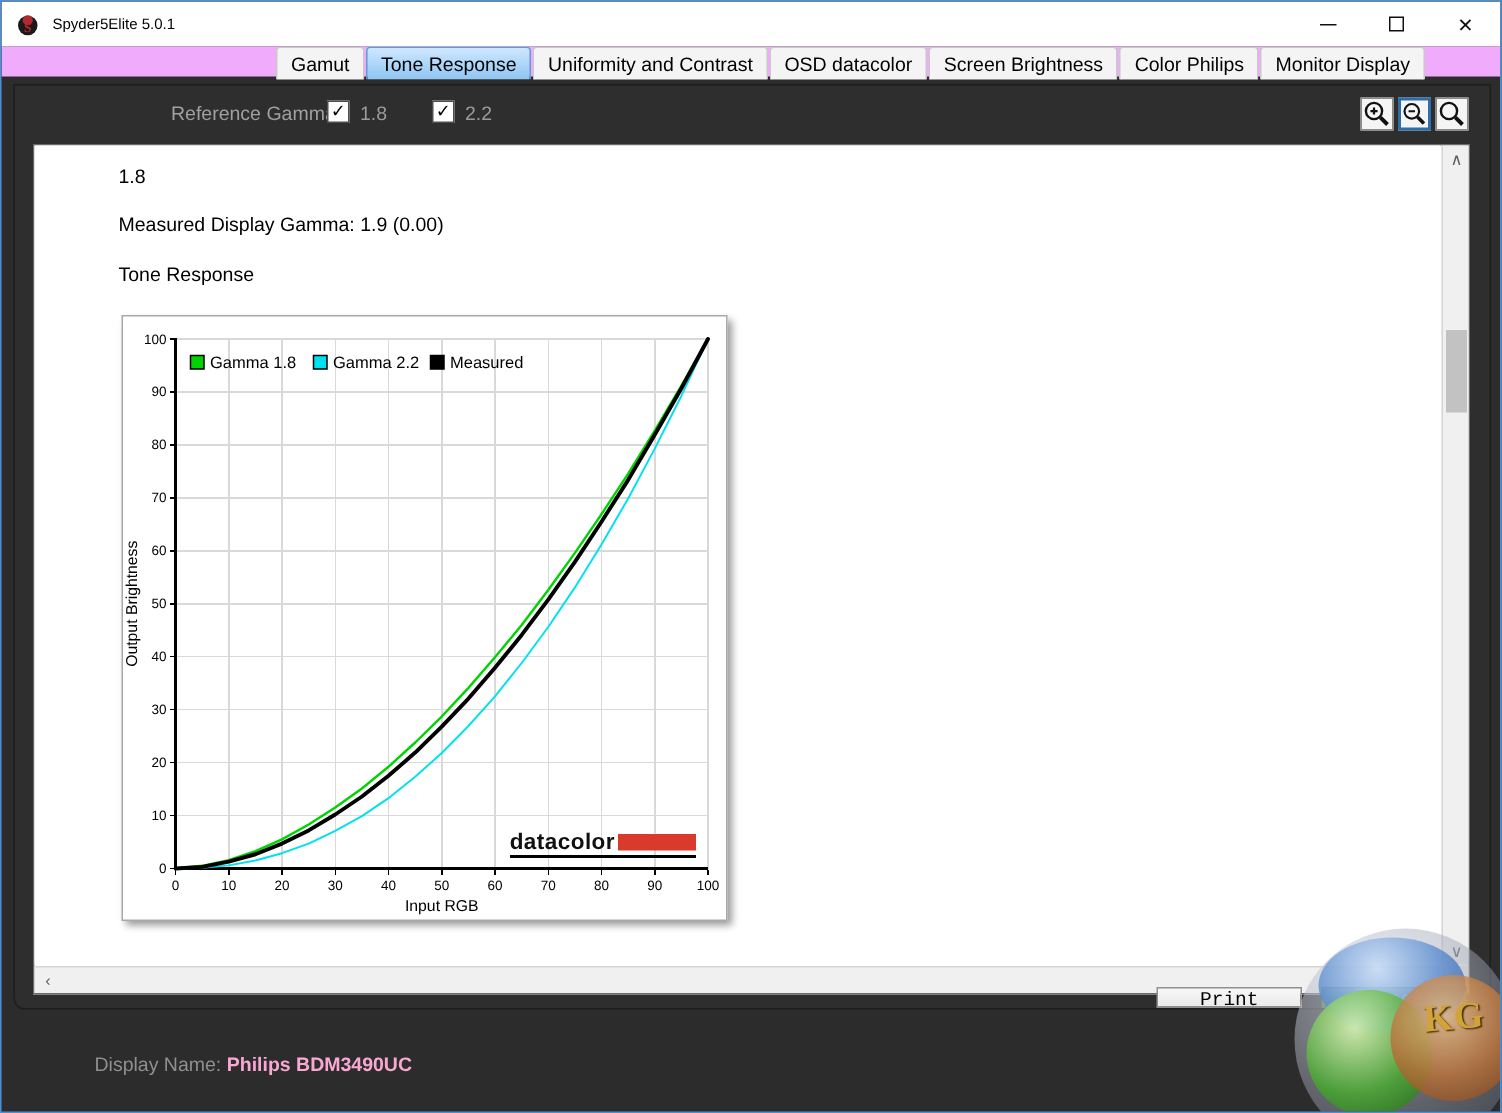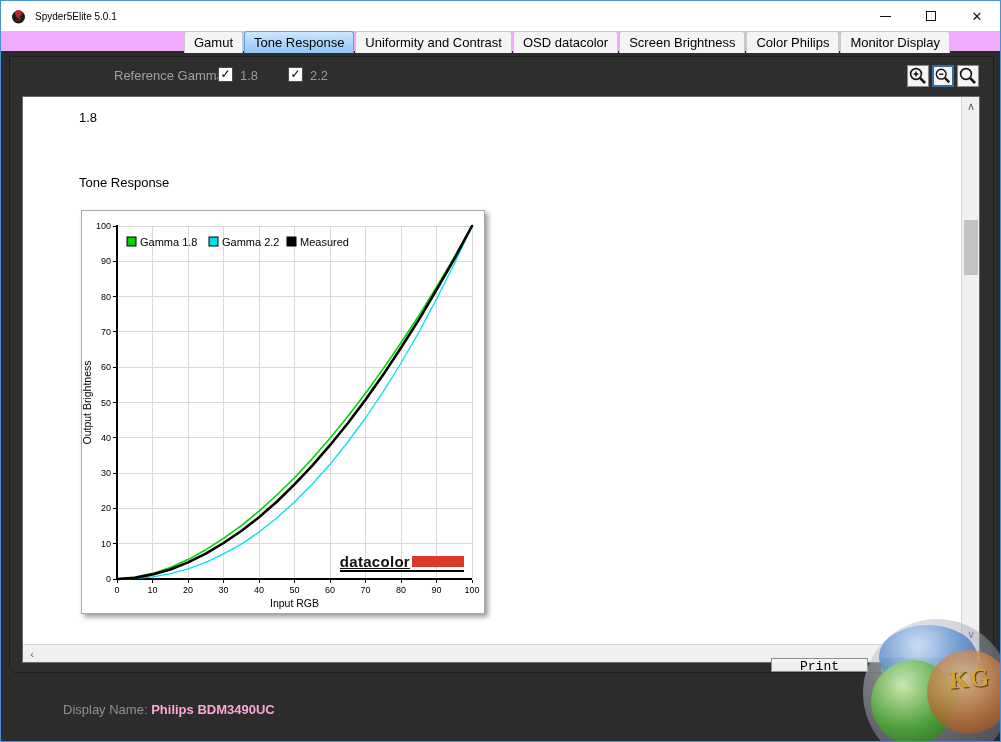--- a/index.html
+++ b/index.html
@@ -65,21 +65,21 @@
   .t-gamma { left:56px; top:13px; }
   .t-measured { left:56px; top:45px; }
   .t-section { left:56px; top:78px; }
 
   
   .chart-box { position:absolute; left:58px; top:113px; width:404px; height:404px;
                background:#fff; border:1px solid #a8a8a8;
                box-shadow:3px 3px 5px rgba(0,0,0,0.4); }
   .dc-logo { position:absolute; right:20px; bottom:41px; display:inline-flex; align-items:center;
              border-bottom:2px solid #000; padding-bottom:1px; }
-  .dc-text { font-size:15px; font-weight:bold; color:#111; letter-spacing:0.3px; line-height:1;text-decoration:underline; }
+  .dc-text { font-size:15px; font-weight:bold; color:#111; letter-spacing:0.3px; line-height:1; }
   .dc-bar { width:52px; height:11px; margin-left:2px; }
 
   
   .footer-name { position:absolute; left:62px; top:701px; font-size:13px; color:#8f8f8f; }
   .footer-name b { color:#f9a8d4; font-weight:bold; }
   .btn { position:absolute; top:657px; width:97px; height:14px; font-size:13px;
          font-family:Liberation Mono, monospace; }
   .btn-print { left:770px; background:linear-gradient(#f7f7f7,#ebebeb); border:1px solid #8f8f8f; color:#000; }
   .btn-close { left:880px; background:linear-gradient(#64a464,#3f823f); border:1px solid #35652f; color:#e4ece4; }
 
@@ -165,20 +165,21 @@
             <circle cx="8" cy="8" r="5.4" fill="none" stroke="#111" stroke-width="1.6"></circle>
             <line x1="12.2" y1="12.2" x2="17" y2="17" stroke="#111" stroke-width="2.6"></line>
           </svg>
         </button>
       </div>
     </div>
 
     <div class="content-wrap">
       <div class="content">
         <div class="ctext t-gamma">1.8</div>
+        <div class="ctext t-measured">Measured Display Gamma: 1.9 (0.00)</div>
         <div class="ctext t-section">Tone Response</div>
 
         <div class="chart-box">
           <svg id="chart-svg" width="404" height="404" viewBox="0 0 404 404">
               <line x1="70.5" y1="15" x2="70.5" y2="368" stroke="#d9d9d9" stroke-width="1" shape-rendering="crispEdges"></line>
               <line x1="106" y1="15" x2="106" y2="368" stroke="#d9d9d9" stroke-width="1" shape-rendering="crispEdges"></line>
               <line x1="141.5" y1="15" x2="141.5" y2="368" stroke="#d9d9d9" stroke-width="1" shape-rendering="crispEdges"></line>
               <line x1="177" y1="15" x2="177" y2="368" stroke="#d9d9d9" stroke-width="1" shape-rendering="crispEdges"></line>
               <line x1="212.5" y1="15" x2="212.5" y2="368" stroke="#d9d9d9" stroke-width="1" shape-rendering="crispEdges"></line>
               <line x1="248" y1="15" x2="248" y2="368" stroke="#d9d9d9" stroke-width="1" shape-rendering="crispEdges"></line>

